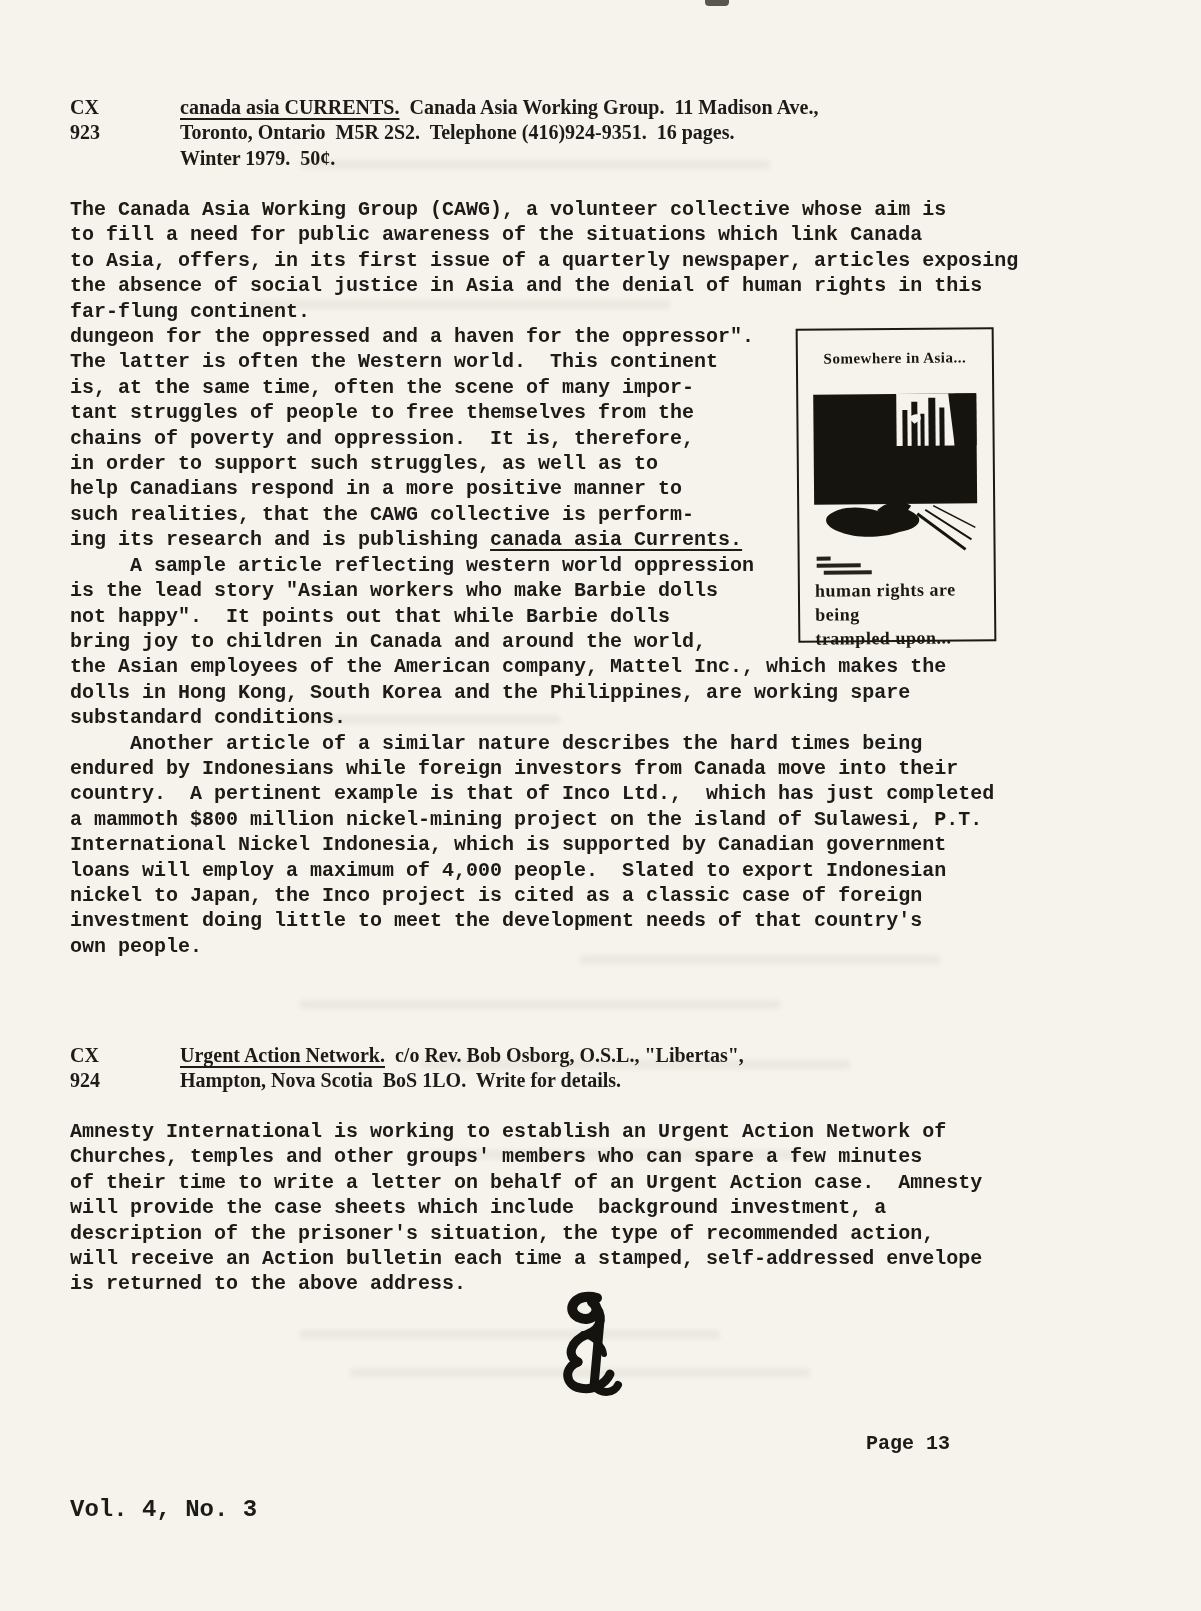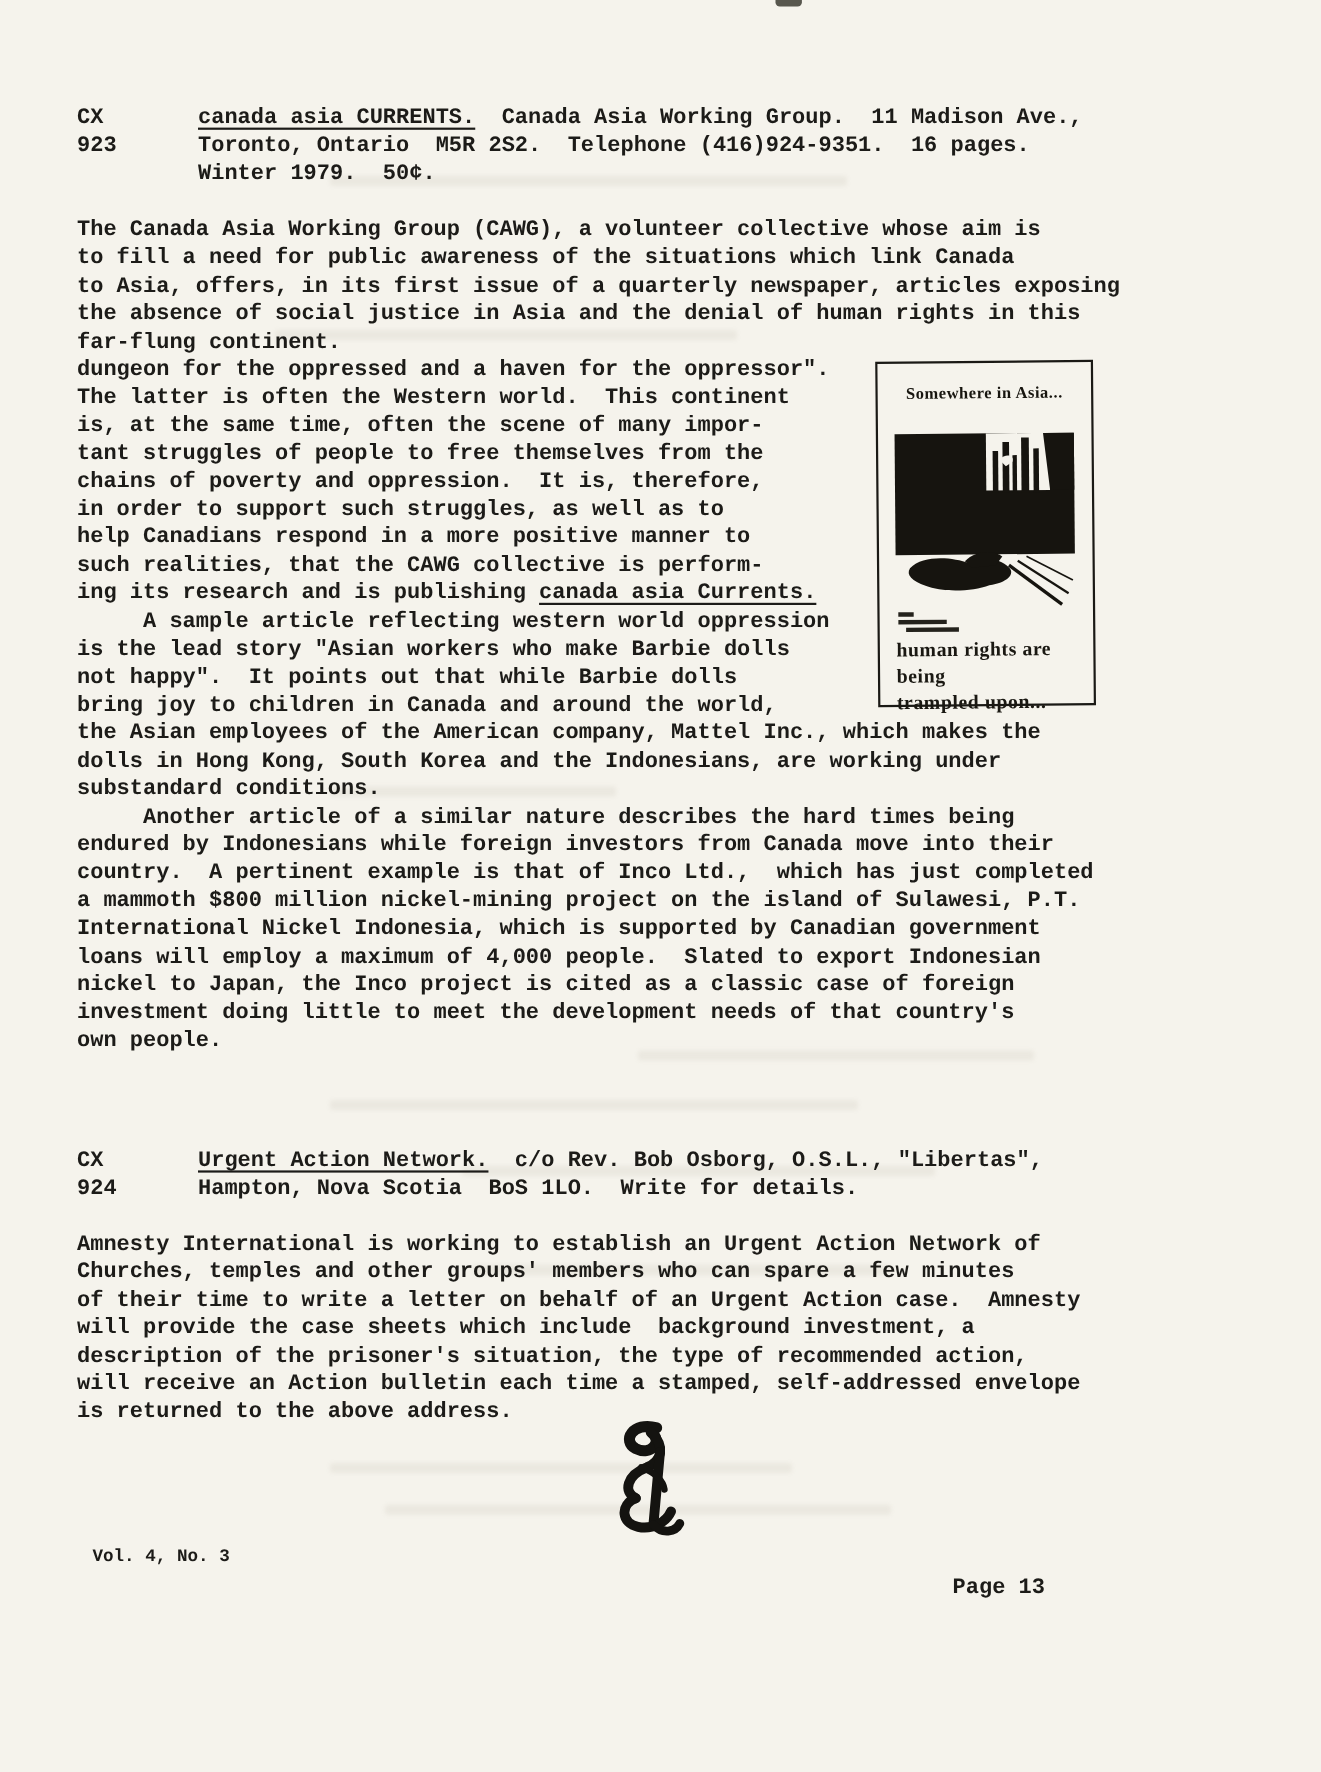--- a/index.html
+++ b/index.html
@@ -7,21 +7,21 @@
     position:relative;
     width:1201px; height:1611px;
     margin:0 auto;
     background:#f5f3ec;
     overflow:hidden;
     font-family:"Liberation Mono","DejaVu Sans Mono",monospace;
     font-weight:bold;
     color:#1c1b18;
   }
   .tline, .eline { white-space:pre; font-size:20px; line-height:25.4px; }
-  .entry { position:absolute; display:flex; }
+  .entry { position:absolute; display:flex;font-family:Liberation Serif, serif; }
   .entry-label { width:110px; flex:0 0 110px; }
   .u { text-decoration:underline; text-decoration-thickness:2px; text-underline-offset:4px; }
   .article { position:absolute; left:70px; }
 
   
   .inset {
     position:absolute; left:797px; top:328px;
     width:198px; height:314px;
     border:2px solid #1a1915;
     background:#f5f3ec;
@@ -35,21 +35,21 @@
   }
   .inset-art { position:absolute; left:0; top:58px; }
   .credit-smudge { position:absolute; background:#24221c; height:4px; }
   .inset-footer {
     position:absolute; left:15px; top:248px;
     font-family:"Liberation Serif","DejaVu Serif",serif;
     font-weight:bold; font-size:18px; line-height:24px;
     letter-spacing:0.5px; color:#1a1812;
   }
 
-  .footer-left  { position:absolute; left:70px;  top:1406px; font-size:16px;margin-left:14px; }
+  .footer-left  { position:absolute; left:70px;  top:1496px; font-size:24px; }
   .footer-right { position:absolute; left:866px; top:1432px; font-size:20px; }
 
   .ghost {
     position:absolute; background:#a9a291; opacity:0.13;
     filter:blur(2px); border-radius:2px; height:9px;
   }
   .artifact-top {
     position:absolute; left:705px; top:0; width:24px; height:6px;
     background:#3c3b32; border-radius:0 0 4px 4px; opacity:.85;
   }
@@ -102,21 +102,21 @@
         <div class="tline">help Canadians respond in a more positive manner to</div>
         <div class="tline">such realities, that the CAWG collective is perform-</div>
       </div>
     <div class="tline"><span>ing its research and is publishing </span><span class="u">canada asia Currents.</span></div>
     <div>
         <div class="tline">     A sample article reflecting western world oppression</div>
         <div class="tline">is the lead story "Asian workers who make Barbie dolls</div>
         <div class="tline">not happy".  It points out that while Barbie dolls</div>
         <div class="tline">bring joy to children in Canada and around the world,</div>
         <div class="tline">the Asian employees of the American company, Mattel Inc., which makes the</div>
-        <div class="tline">dolls in Hong Kong, South Korea and the Indonesians, are working under</div>
+        <div class="tline">dolls in Hong Kong, South Korea and the Philippines, are working spare</div>
         <div class="tline">substandard conditions.</div>
         <div class="tline">     Another article of a similar nature describes the hard times being</div>
         <div class="tline">endured by Indonesians while foreign investors from Canada move into their</div>
         <div class="tline">country.  A pertinent example is that of Inco Ltd.,  which has just completed</div>
         <div class="tline">a mammoth $800 million nickel-mining project on the island of Sulawesi, P.T.</div>
         <div class="tline">International Nickel Indonesia, which is supported by Canadian government</div>
         <div class="tline">loans will employ a maximum of 4,000 people.  Slated to export Indonesian</div>
         <div class="tline">nickel to Japan, the Inco project is cited as a classic case of foreign</div>
         <div class="tline">investment doing little to meet the development needs of that country's</div>
         <div class="tline">own people.</div>

